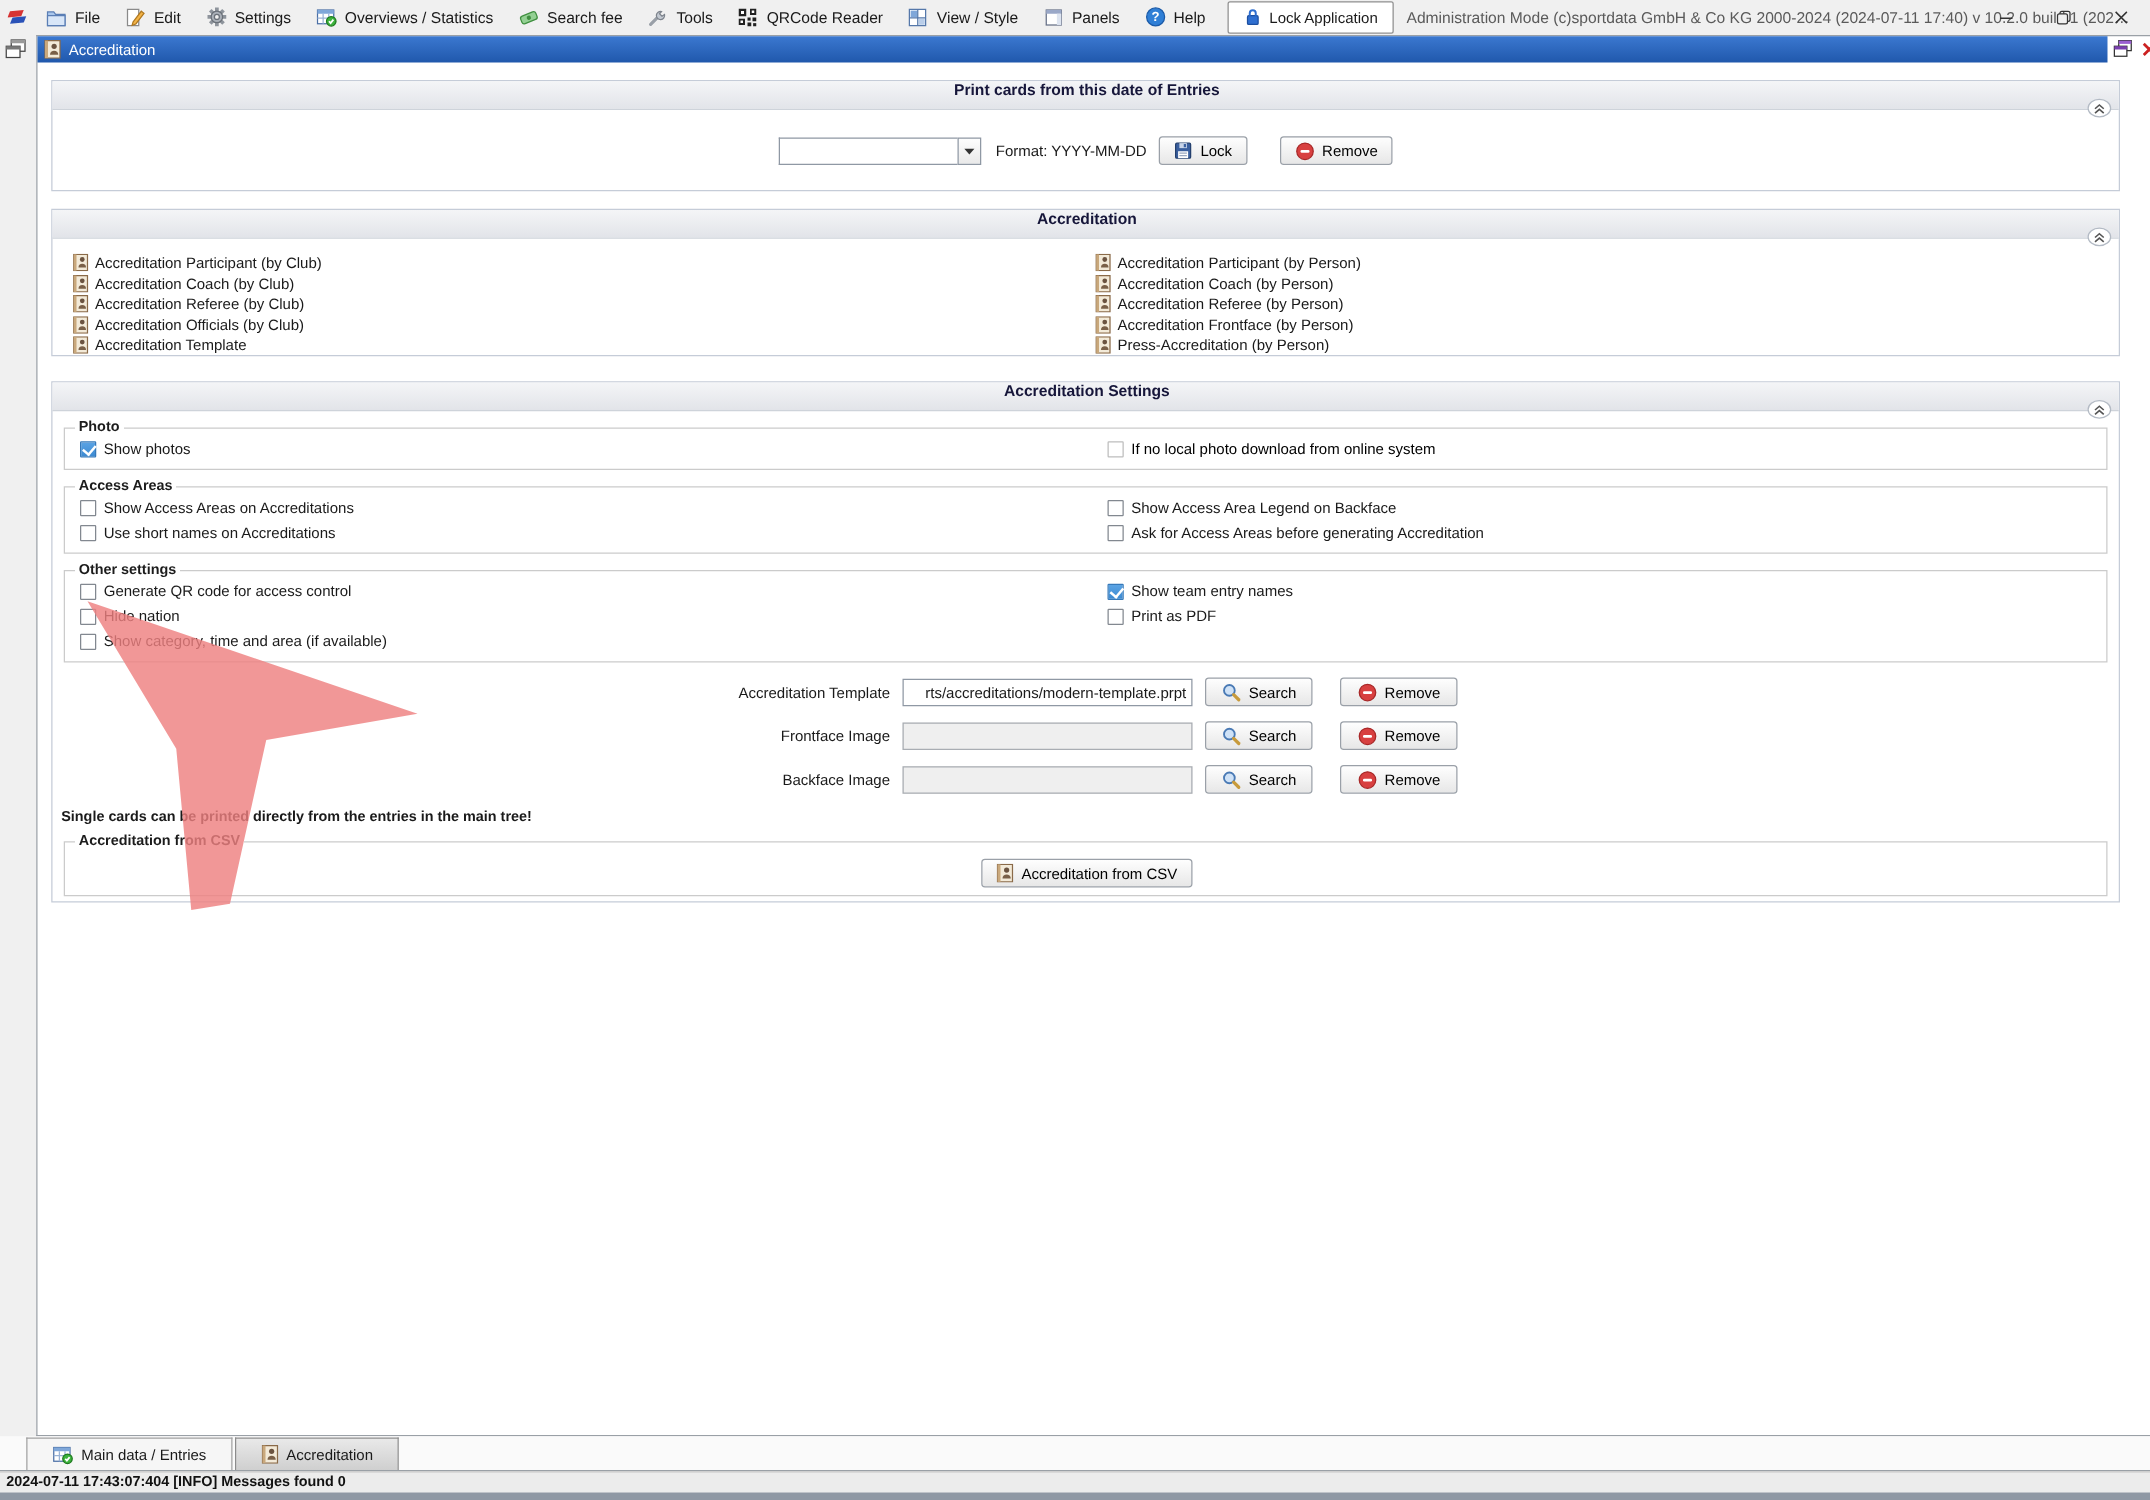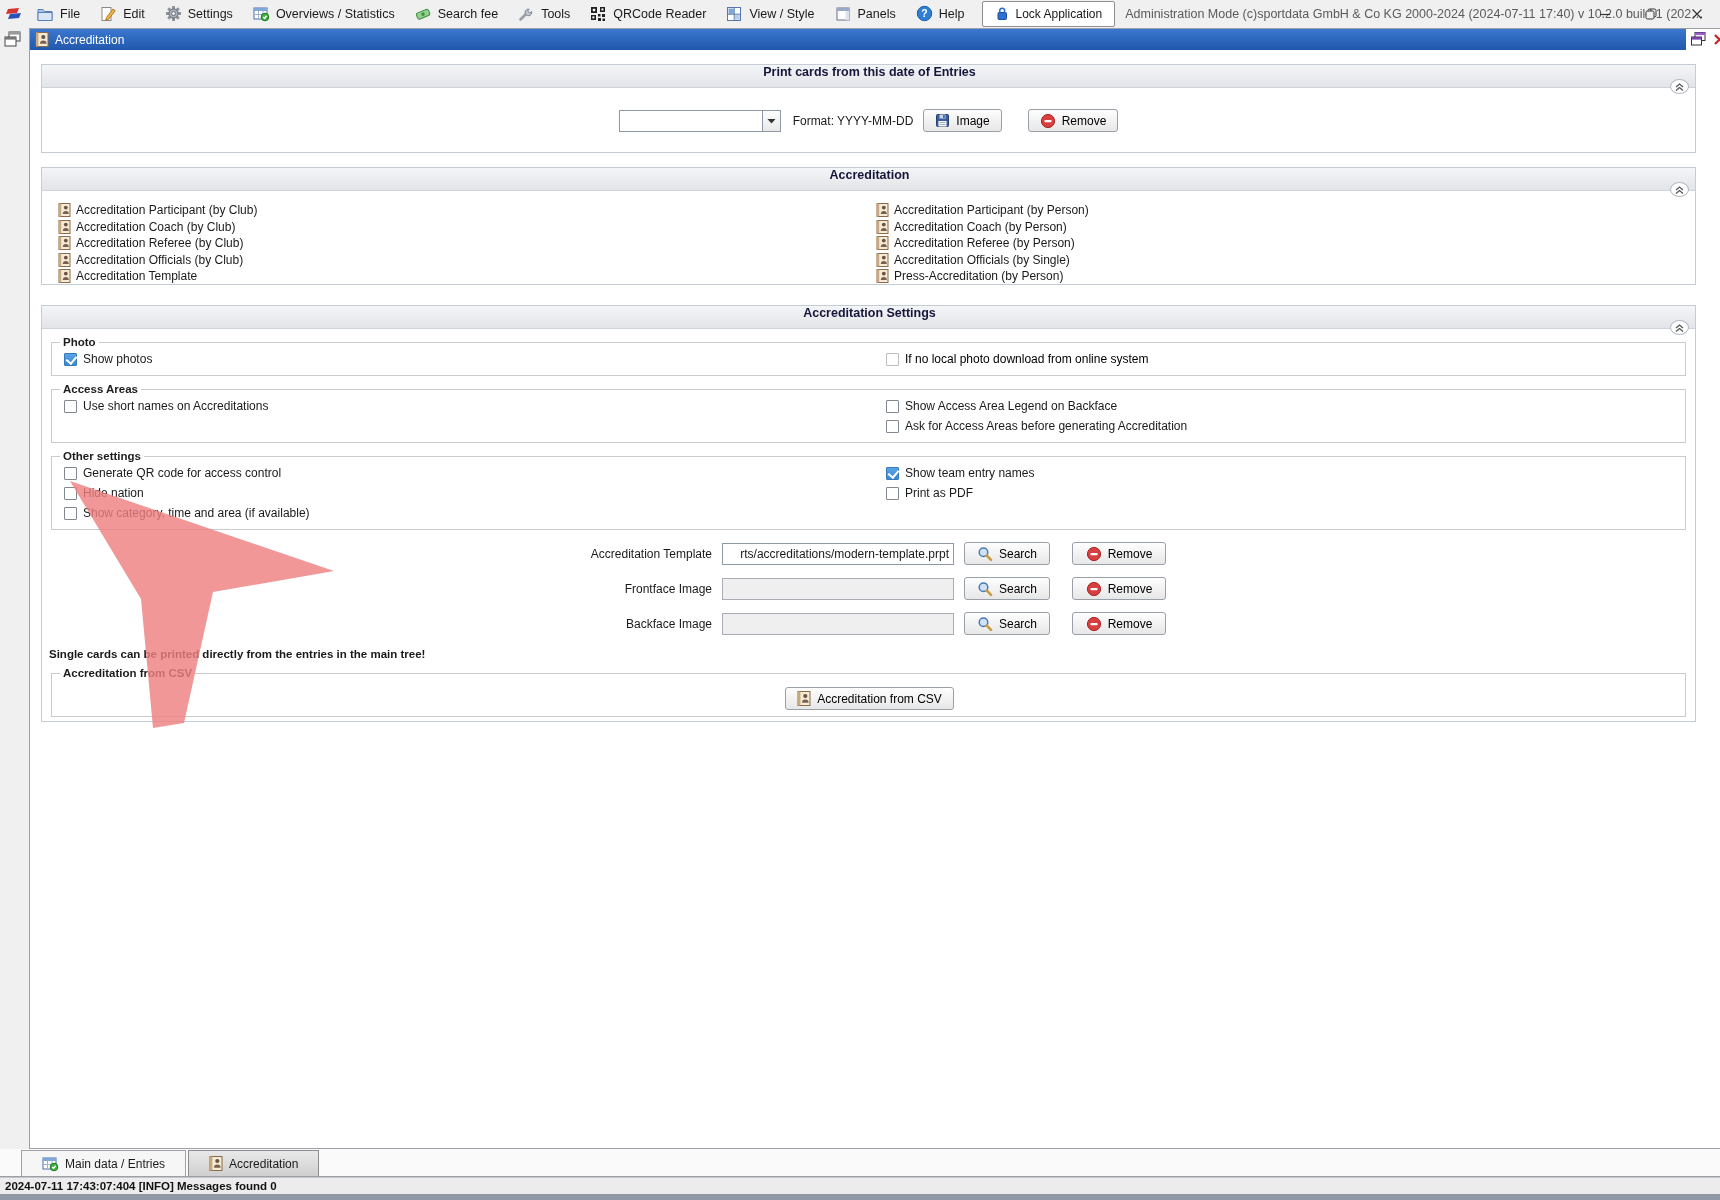--- a/index.html
+++ b/index.html
@@ -345,21 +345,21 @@
     </div>
     <span class="fmt">Format: YYYY-MM-DD</span>
     <button class="btn">
       <svg width="15" height="15">
           <rect x="1.5" y="1.5" width="12" height="12" rx="1" fill="#3a5f9e" stroke="#24406e"></rect>
           <rect x="4.5" y="1.5" width="6" height="4" fill="#c8d4e8"></rect>
           <rect x="8" y="2.2" width="1.8" height="2.6" fill="#3a5f9e"></rect>
           <rect x="3.5" y="8" width="8" height="5.5" fill="#fff"></rect>
           <path d="M4.5 9.5 h6 M4.5 11.5 h6" stroke="#9aa8c0"></path>
         </svg>
-      <span>Image</span>
+      <span>Lock</span>
     </button>
     <span class="gap26"></span>
     <button class="btn">
       <svg width="16" height="16">
           <circle cx="8" cy="8" r="6.6" fill="#d84040" stroke="#a82828"></circle>
           <rect x="4.4" y="6.9" width="7.2" height="2.3" rx="1" fill="#fff"></rect>
         </svg>
       <span>Remove</span>
     </button>
   </div>
@@ -450,21 +450,21 @@
           </svg>
           <span>Accreditation Referee (by Person)</span>
         </div>
       <div class="linkitem">
           <svg width="13" height="14">
             <rect x="1" y="0.5" width="11" height="13" fill="#f3ead8" stroke="#8a6a48"></rect>
             <rect x="1" y="0.5" width="2.2" height="13" fill="#c9a87c"></rect>
             <circle cx="7.8" cy="4.6" r="1.9" fill="#6b5340"></circle>
             <path d="M4.8 11 a3 3 0 0 1 6 0 z" fill="#7a6048"></path>
           </svg>
-          <span>Accreditation Officials (by Single)</span>
+          <span>Accreditation Frontface (by Person)</span>
         </div>
       <div class="linkitem">
           <svg width="13" height="14">
             <rect x="1" y="0.5" width="11" height="13" fill="#f3ead8" stroke="#8a6a48"></rect>
             <rect x="1" y="0.5" width="2.2" height="13" fill="#c9a87c"></rect>
             <circle cx="7.8" cy="4.6" r="1.9" fill="#6b5340"></circle>
             <path d="M4.8 11 a3 3 0 0 1 6 0 z" fill="#7a6048"></path>
           </svg>
           <span>Press-Accreditation (by Person)</span>
         </div>
@@ -493,20 +493,24 @@
         <span class="cb"></span>
         <span class="cblabel">If no local photo download from online system</span>
       </div>
     </div>
   </fieldset>
 
   <fieldset>
     <legend>Access Areas</legend>
     <div class="two-col">
       <div>
+        <div class="cbrow">
+          <span class="cb"></span>
+          <span class="cblabel">Show Access Areas on Accreditations</span>
+        </div>
         <div class="cbrow">
           <span class="cb"></span>
           <span class="cblabel">Use short names on Accreditations</span>
         </div>
       </div>
       <div>
         <div class="cbrow">
           <span class="cb"></span>
           <span class="cblabel">Show Access Area Legend on Backface</span>
         </div>

